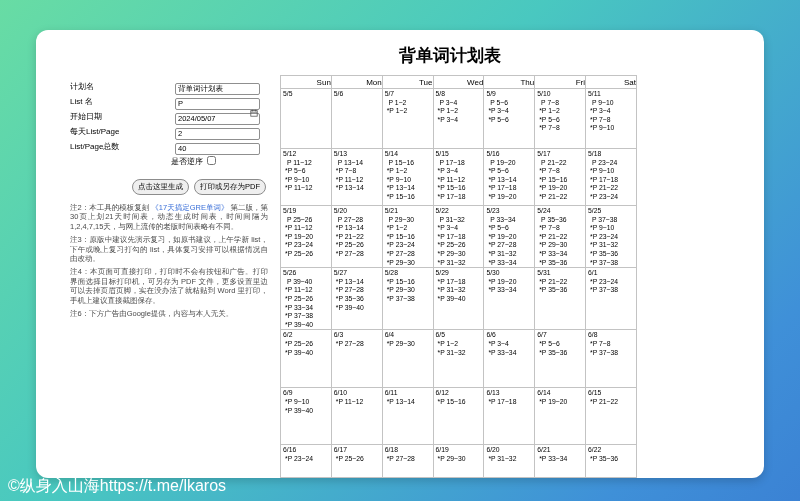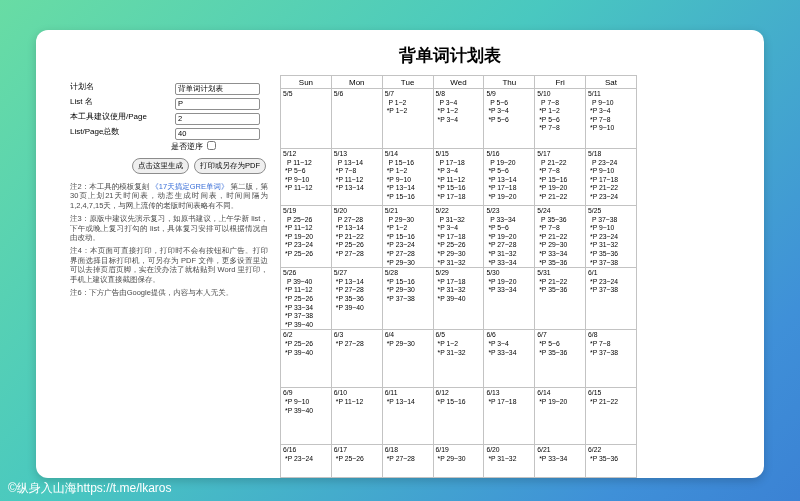--- a/index.html
+++ b/index.html
@@ -3,48 +3,48 @@
 <meta charset="utf-8">
 <style>
   html,body{margin:0;padding:0;}
   body{width:800px;height:501px;font-family:"Liberation Sans","DejaVu Sans",sans-serif;}
   .page{position:relative;width:800px;height:501px;overflow:hidden;
         background:linear-gradient(135deg,#68dca4 0%,#49c8c0 42%,#3f90d8 85%,#3b82d4 100%);text-decoration:underline;}
   .card{position:absolute;left:36px;top:30px;width:728px;height:448px;background:#ffffff;
         border-radius:12px;box-shadow:0 3px 10px rgba(0,0,0,0.18);}
   .title{position:absolute;top:14px;left:100px;right:0;text-align:center;
          font-size:17px;font-weight:bold;color:#000;}
-  .watermark{position:absolute;left:8px;bottom:4px;color:#ffffff;font-size:12px;}
+  .watermark{position:absolute;left:8px;bottom:4px;color:#ffffff;font-size:16px;}
 
   
   .panel{position:absolute;left:34px;top:50px;width:198px;}
   .form-row{display:flex;align-items:center;margin-bottom:3px;height:12px;}
   .form-label{width:105px;text-align:left;font-size:8px;color:#000;padding-right:3px;
               box-sizing:border-box;white-space:nowrap;}
   .input-wrap{position:relative;display:inline-block;}
   .text-input{width:85px;height:12px;border:1px solid #8f8f8f;border-radius:2px;
               font-size:7.5px;padding:0 2px;box-sizing:border-box;font-family:inherit;color:#000;background:#fff;}
   .cal-ico{position:absolute;right:2px;top:2px;width:8px;height:8px;cursor:pointer;}
-  .checkbox-row{display:flex;align-items:flex-start;margin:4px 0 6px 0;height:11px;}
+  .checkbox-row{display:flex;align-items:flex-start;margin:4px 0 12px 0;height:11px;}
   .checkbox-label{width:137px;text-align:right;font-size:8px;padding-right:4px;box-sizing:border-box;}
   .cb{width:9px;height:9px;margin:0;}
   .buttons-row{margin-left:62px;display:flex;gap:5px;margin-bottom:8px;}
   .btn{font-size:7.5px;padding:2px 5px;background:#efefef;border:1px solid #8c8c8c;
        border-radius:8px;font-family:inherit;color:#000;cursor:pointer;white-space:nowrap;}
 
   
   .notes{width:198px;}
   .note{font-size:7.5px;line-height:9.4px;color:#4a4a4a;margin:0 0 4px 0;text-align:justify;}
   .note .link{color:#3a6fd8;cursor:pointer;}
 
   
   .calendar{position:absolute;left:244px;top:45px;}
   .calendar table{border-collapse:collapse;table-layout:fixed;width:357px;}
   .calendar th{border:1px solid #c3c3c3;height:12px;font-size:8px;font-weight:400;
-               text-align:center;padding:0;color:#000;}
+               text-align:right;padding:0;color:#000;}
   .calendar td{border:1px solid #c3c3c3;vertical-align:top;padding:1px 1px 0 2px;
                font-size:6.8px;line-height:8.6px;color:#000;overflow:hidden;}
   .cell-date{white-space:pre;}
   .cell-line{white-space:pre;padding-left:2px;}
 </style>
 </head>
 <body>
 
 <div class="page">
   <div class="card">
@@ -54,21 +54,30 @@
       <div id="form-rows">
           <div class="form-row">
             <span class="form-label">计划名</span>
             <span class="input-wrap"><input type="text" class="text-input" value="背单词计划表" style=""></span>
           </div>
           <div class="form-row">
             <span class="form-label">List 名</span>
             <span class="input-wrap"><input type="text" class="text-input" value="P" style=""></span>
           </div>
           <div class="form-row">
-            <span class="form-label">本工具建议使用/Page</span>
+            <span class="form-label">开始日期</span>
+            <span class="input-wrap"><input type="text" class="text-input" value="2024/05/07" style=""><svg viewBox="0 0 10 10" class="cal-ico">
+                <rect x="1" y="2" width="8" height="7" fill="none" stroke="#555" stroke-width="1"></rect>
+                <line x1="3" y1="1" x2="3" y2="3" stroke="#555" stroke-width="1"></line>
+                <line x1="7" y1="1" x2="7" y2="3" stroke="#555" stroke-width="1"></line>
+                <line x1="1" y1="4" x2="9" y2="4" stroke="#555" stroke-width="1"></line>
+              </svg></span>
+          </div>
+          <div class="form-row">
+            <span class="form-label">每天List/Page</span>
             <span class="input-wrap"><input type="text" class="text-input" value="2" style=""></span>
           </div>
           <div class="form-row">
             <span class="form-label">List/Page总数</span>
             <span class="input-wrap"><input type="text" class="text-input" value="40" style=""></span>
           </div>
         </div>
 
       <div class="checkbox-row">
         <span class="checkbox-label">是否逆序</span>

